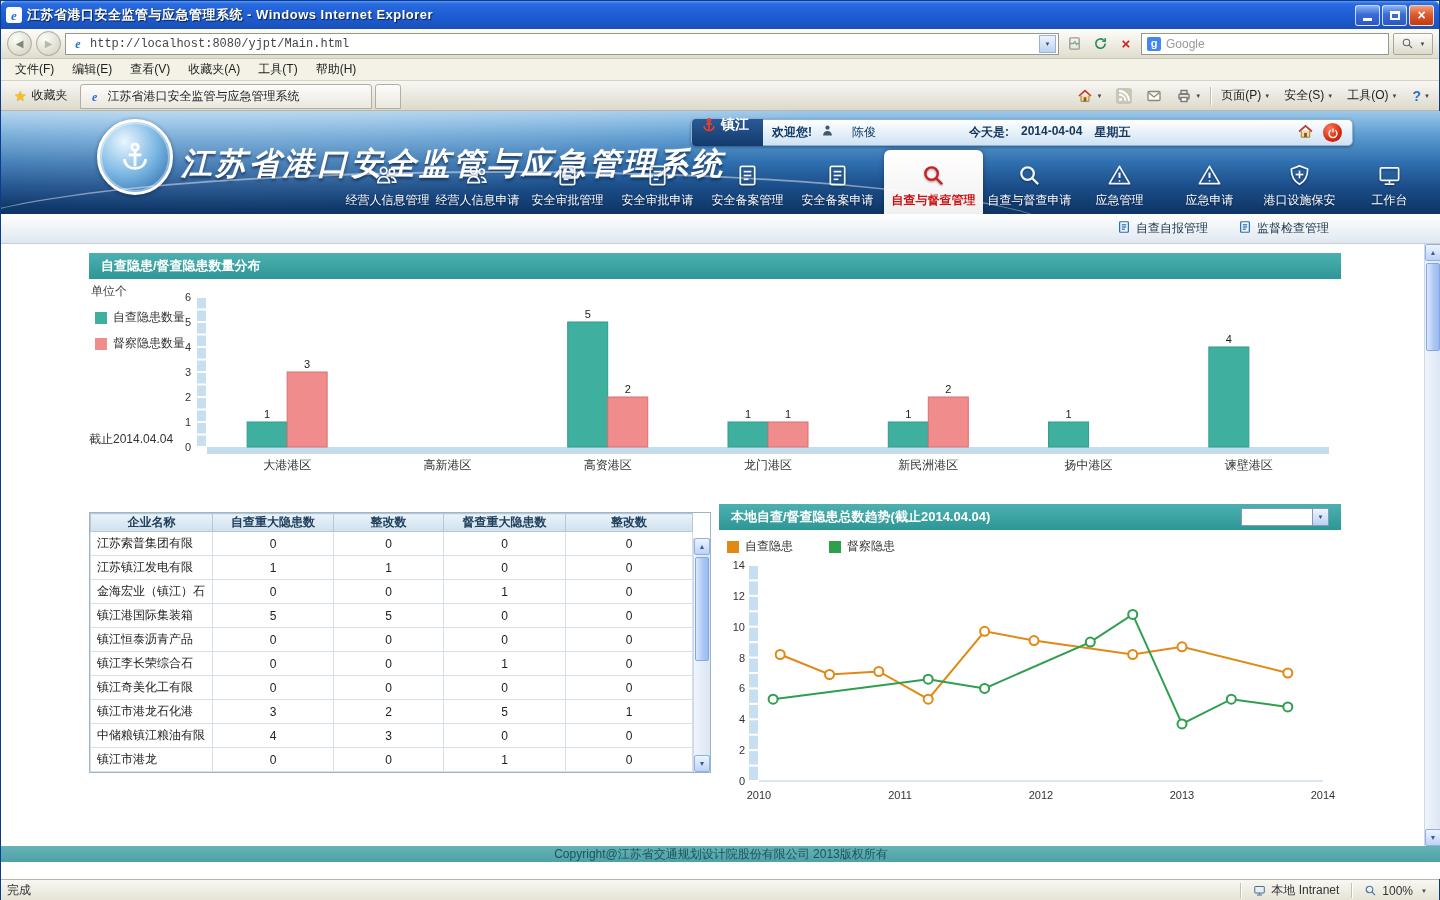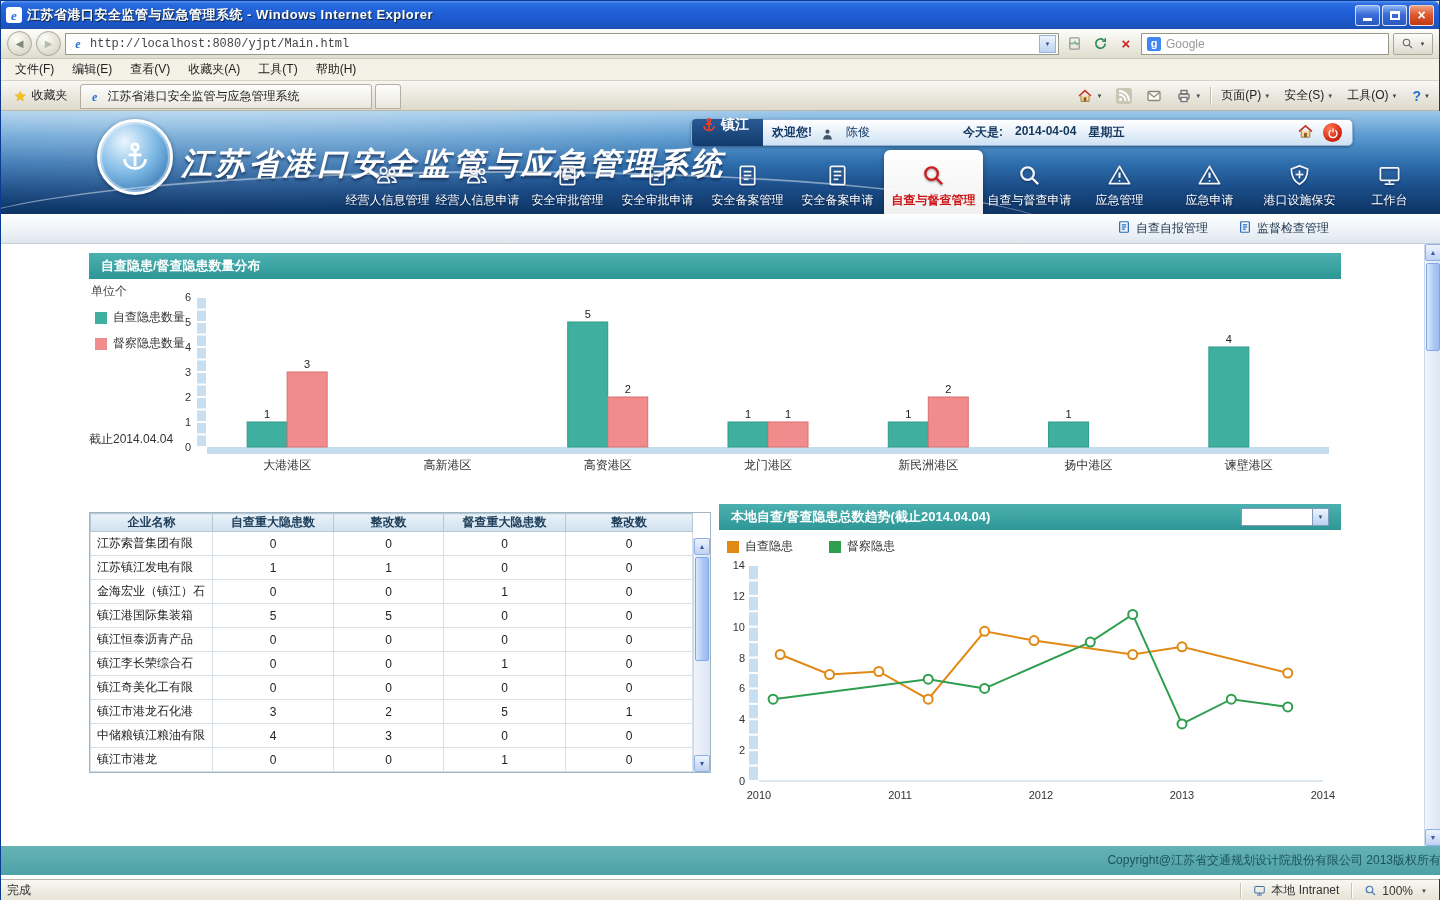--- a/index.html
+++ b/index.html
@@ -72,21 +72,21 @@
 .logo svg{width:34px;height:34px}
 .sys-title{position:absolute;left:180px;top:32px;font-size:31px;font-weight:bold;font-style:italic;color:#fff;letter-spacing:3px;
  text-shadow:0 2px 3px rgba(5,25,60,.8),0 0 2px rgba(160,210,255,.7);white-space:nowrap}
 .welcome{position:absolute;right:88px;top:8px;height:27px;width:662px;display:flex;align-items:center;gap:9px;
  background:linear-gradient(180deg,#ffffff,#cfe2f3);border:1px solid #8fb2d4;border-radius:5px;padding-right:10px;
  color:#123a66;box-shadow:0 1px 3px rgba(0,10,30,.4)}
 .city-tab{height:27px;display:flex;align-items:center;gap:4px;padding:0 14px 16px 9px;border-radius:4px 0 0 4px;
  background:linear-gradient(180deg,#2a5a96,#123a6c);color:#fff;font-weight:bold;font-size:14px}
 .city-tab svg{width:16px;height:16px;color:#ff3c1e}
 .wb-bold{font-weight:bold}
-.wb-user{display:flex;align-items:flex-end;gap:12px}
+.wb-user{display:flex;align-items:flex-start;gap:18px}
 .wb-user svg{width:13px;height:13px;color:#44566a}
 .wb-date{margin-left:84px;display:flex;gap:12px;font-weight:bold;color:#13365e}
 .wb-icons{margin-left:auto;display:flex;align-items:center;gap:9px}
 .wb-icons svg{width:17px;height:17px}
 .logout-btn{width:19px;height:19px;border-radius:50%;background:radial-gradient(circle at 35% 30%,#ff7a58,#d42a10 60%,#a81c06);
  display:grid;place-items:center;color:#fff}
 .logout-btn svg{width:12px;height:12px}
 .main-nav{position:absolute;right:8px;bottom:0;display:flex;align-items:flex-end;gap:3px}
 .nav-item{width:87px;text-align:center;color:#fff;padding-bottom:5px;cursor:default}
 .nav-item .nav-icon svg{width:25px;height:25px;opacity:.95;filter:drop-shadow(0 1px 1px rgba(0,0,40,.45))}
@@ -125,21 +125,21 @@
  background:linear-gradient(180deg,#eef4fe,#bed2f2);border:1px solid #8fb0e4;border-radius:2px}
 .vs-btn.up{top:0}.vs-btn.down{bottom:0}
 .vs-thumb{position:absolute;left:1px;width:14px;background:linear-gradient(90deg,#dce9fd,#aac6f4 60%,#9cbcf0);
  border:1px solid #82a7e6;border-radius:2px}
 .tbl-scroll{top:25px;bottom:0}
 .tbl-scroll .vs-thumb{top:19px;height:104px}
 .main-scroll{top:0;height:602px}
 .main-scroll .vs-thumb{top:19px;height:88px}
 .trend-legend{display:flex;gap:36px;margin:8px 0 0 8px}
 .trend-legend .legend-item{margin-bottom:0}
-.page-footer{height:29px;background:linear-gradient(180deg,#66b2b6,#4da2a7);display:flex;align-items:center;justify-content:flex-end;color:#1d5358}
+.page-footer{height:16px;background:linear-gradient(180deg,#66b2b6,#4da2a7);display:flex;align-items:center;justify-content:center;color:#1d5358}
 
 .statusbar{height:22px;background:linear-gradient(180deg,#f8f7f2,#e5e3d5);border-top:1px solid #b8b6a6;display:flex;align-items:center;padding:0 6px;color:#333}
 .sb-left{flex:1}
 .sb-sep{width:1px;height:15px;background:#c4c2b2;box-shadow:1px 0 0 #fff;margin:0 6px}
 .sb-pane{display:flex;align-items:center;gap:5px;padding:0 6px}
 .sb-pane svg{width:13px;height:13px;color:#3a6ea5}
 </style>
 </head>
 <body>
 

